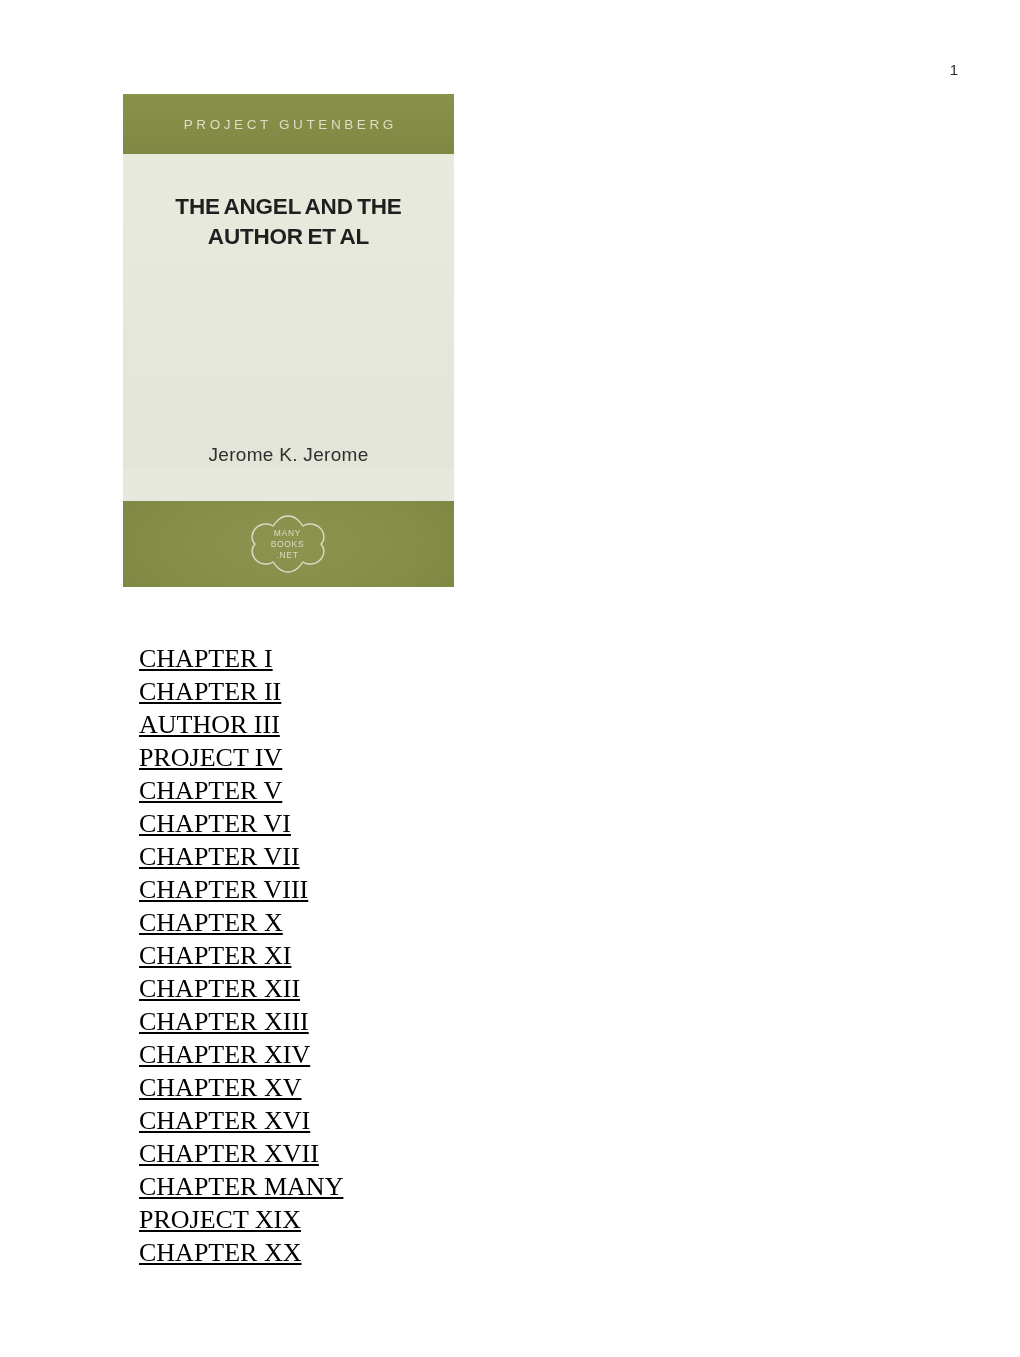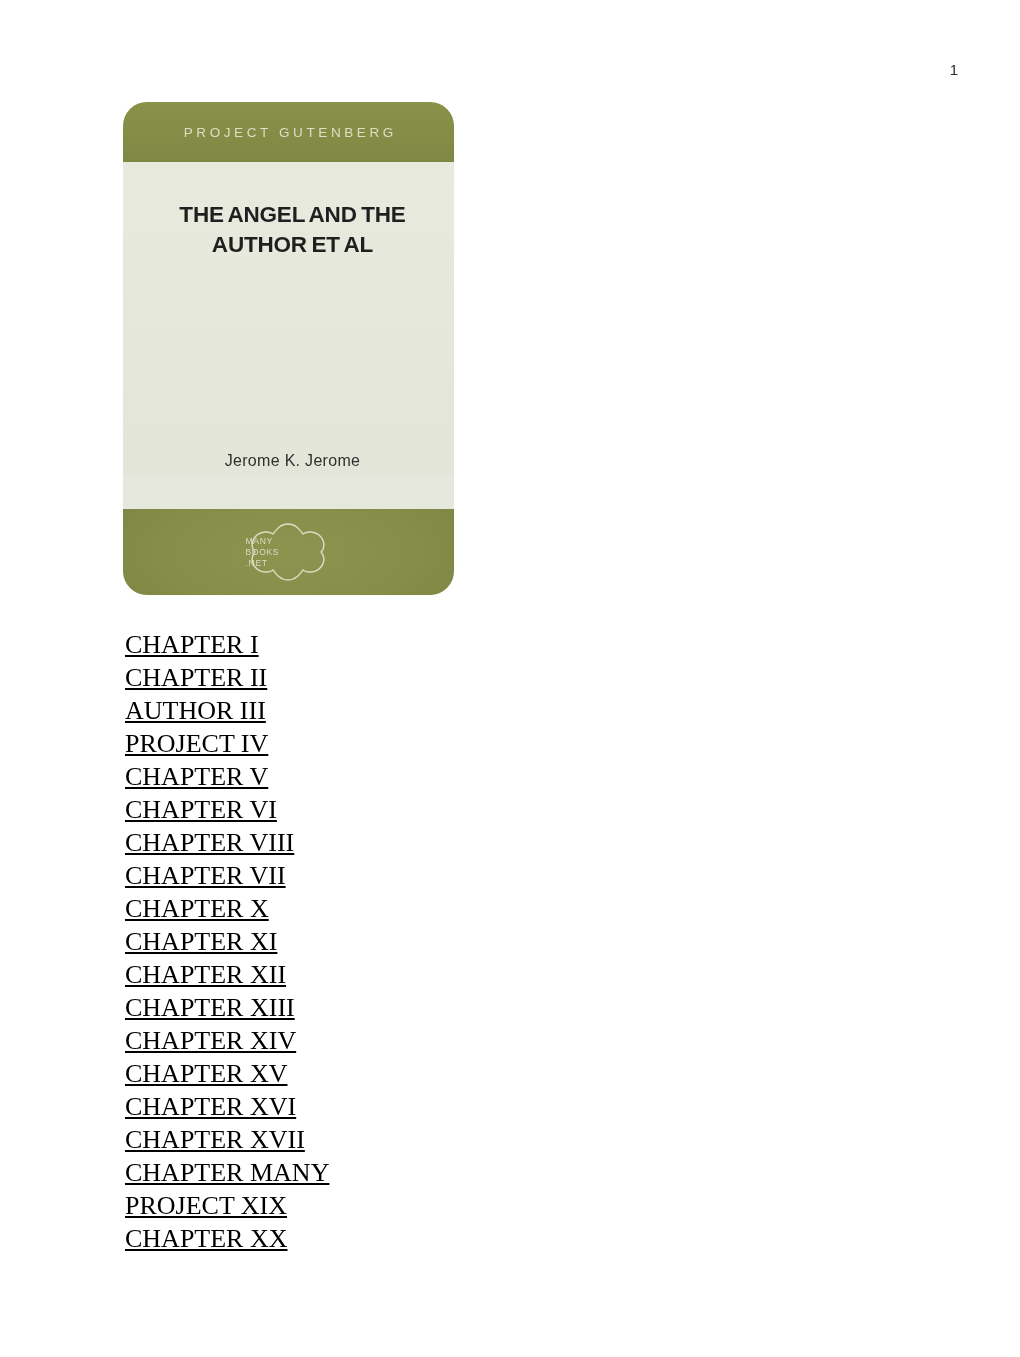--- a/index.html
+++ b/index.html
@@ -26,26 +26,25 @@
     font-size: 15px;
     line-height: 1;
     color: #2b2b2b;
     letter-spacing: 0;
   }
 
   
   .book-cover {
     position: absolute;
     left: 123px;
-    top: 102px;
+    top: 94px;
     width: 331px;
     height: 493px;
     background: #e7e8dd;
     overflow: hidden;
-    border-radius: 24px;
   }
 
   .cover-top-band {
     position: absolute;
     left: 0;
     top: 0;
     width: 100%;
     height: 60px;
     background: linear-gradient(180deg, #8a9149 0%, #848c46 55%, #7f8744 100%);
     display: flex;
@@ -62,21 +61,20 @@
     white-space: nowrap;
   }
 
   .cover-middle {
     position: absolute;
     left: 0;
     top: 60px;
     width: 100%;
     height: 313px;
     background: linear-gradient(180deg, #e9eade 0%, #e6e7db 60%, #e4e5d9 100%);
-    padding-left: 8px;
   }
 
   .cover-title {
     position: absolute;
     left: 0;
     top: 38px;
     width: 100%;
     text-align: center;
     font-family: "Liberation Sans", "DejaVu Sans", sans-serif;
     font-size: 22.5px;
@@ -91,21 +89,21 @@
     white-space: nowrap;
   }
 
   .cover-author {
     position: absolute;
     left: 0;
     top: 290px;
     width: 100%;
     text-align: center;
     font-family: "Liberation Sans", "DejaVu Sans", sans-serif;
-    font-size: 16px;
+    font-size: 19px;
     font-weight: 400;
     color: #2f2f2f;
     letter-spacing: 0.3px;
     white-space: nowrap;
   }
 
   .cover-bottom-band {
     position: absolute;
     left: 0;
     bottom: 0;
@@ -127,35 +125,36 @@
     display: block;
     width: 84px;
     height: 62px;
   }
   .logo-text {
     position: absolute;
     left: 0;
     top: 50%;
     transform: translateY(-50%);
     width: 100%;
+    text-align: center;
     font-family: "Liberation Sans", "DejaVu Sans", sans-serif;
     font-size: 8.5px;
     line-height: 11px;
     letter-spacing: 0.7px;
     color: #d9dcc4;
   }
   .logo-text span { display: block; }
 
   
   .chapter-list {
     position: absolute;
     left: 123px;
     top: 626px;
     width: 600px;
-    margin: 2px;
+    margin: 16px;
     padding: 0;
     list-style: none;
   }
   .chapter-item {
     display: block;
     height: 33px;
   }
   .chapter-link {
     font-family: "Liberation Serif", "DejaVu Serif", serif;
     font-size: 26px;
@@ -214,22 +213,22 @@
 
 </div>
 
 <ul class="chapter-list">
   <li class="chapter-item"><a class="chapter-link">CHAPTER I</a></li>
   <li class="chapter-item"><a class="chapter-link">CHAPTER II</a></li>
   <li class="chapter-item"><a class="chapter-link">AUTHOR III</a></li>
   <li class="chapter-item"><a class="chapter-link">PROJECT IV</a></li>
   <li class="chapter-item"><a class="chapter-link">CHAPTER V</a></li>
   <li class="chapter-item"><a class="chapter-link">CHAPTER VI</a></li>
+  <li class="chapter-item"><a class="chapter-link">CHAPTER VII</a></li>
   <li class="chapter-item"><a class="chapter-link">CHAPTER VIII</a></li>
-  <li class="chapter-item"><a class="chapter-link">CHAPTER VII</a></li>
   <li class="chapter-item"><a class="chapter-link">CHAPTER X</a></li>
   <li class="chapter-item"><a class="chapter-link">CHAPTER XI</a></li>
   <li class="chapter-item"><a class="chapter-link">CHAPTER XII</a></li>
   <li class="chapter-item"><a class="chapter-link">CHAPTER XIII</a></li>
   <li class="chapter-item"><a class="chapter-link">CHAPTER XIV</a></li>
   <li class="chapter-item"><a class="chapter-link">CHAPTER XV</a></li>
   <li class="chapter-item"><a class="chapter-link">CHAPTER XVI</a></li>
   <li class="chapter-item"><a class="chapter-link">CHAPTER XVII</a></li>
   <li class="chapter-item"><a class="chapter-link">CHAPTER MANY</a></li>
   <li class="chapter-item"><a class="chapter-link">PROJECT XIX</a></li>

